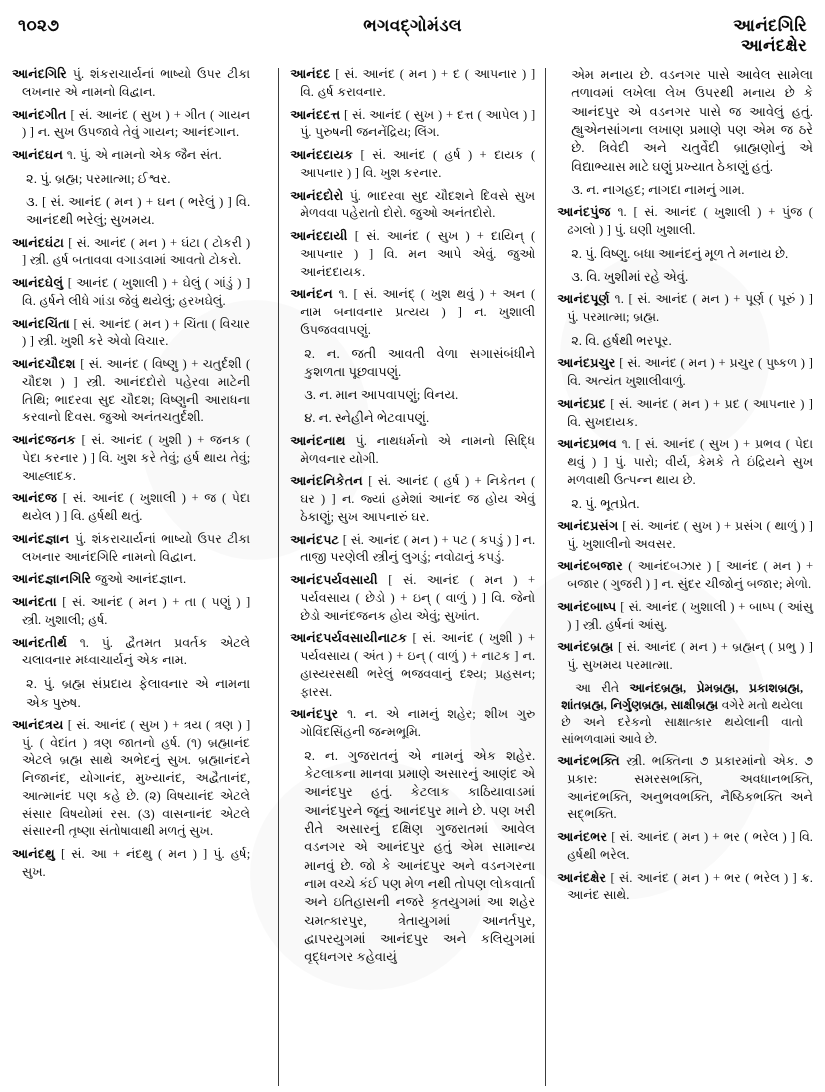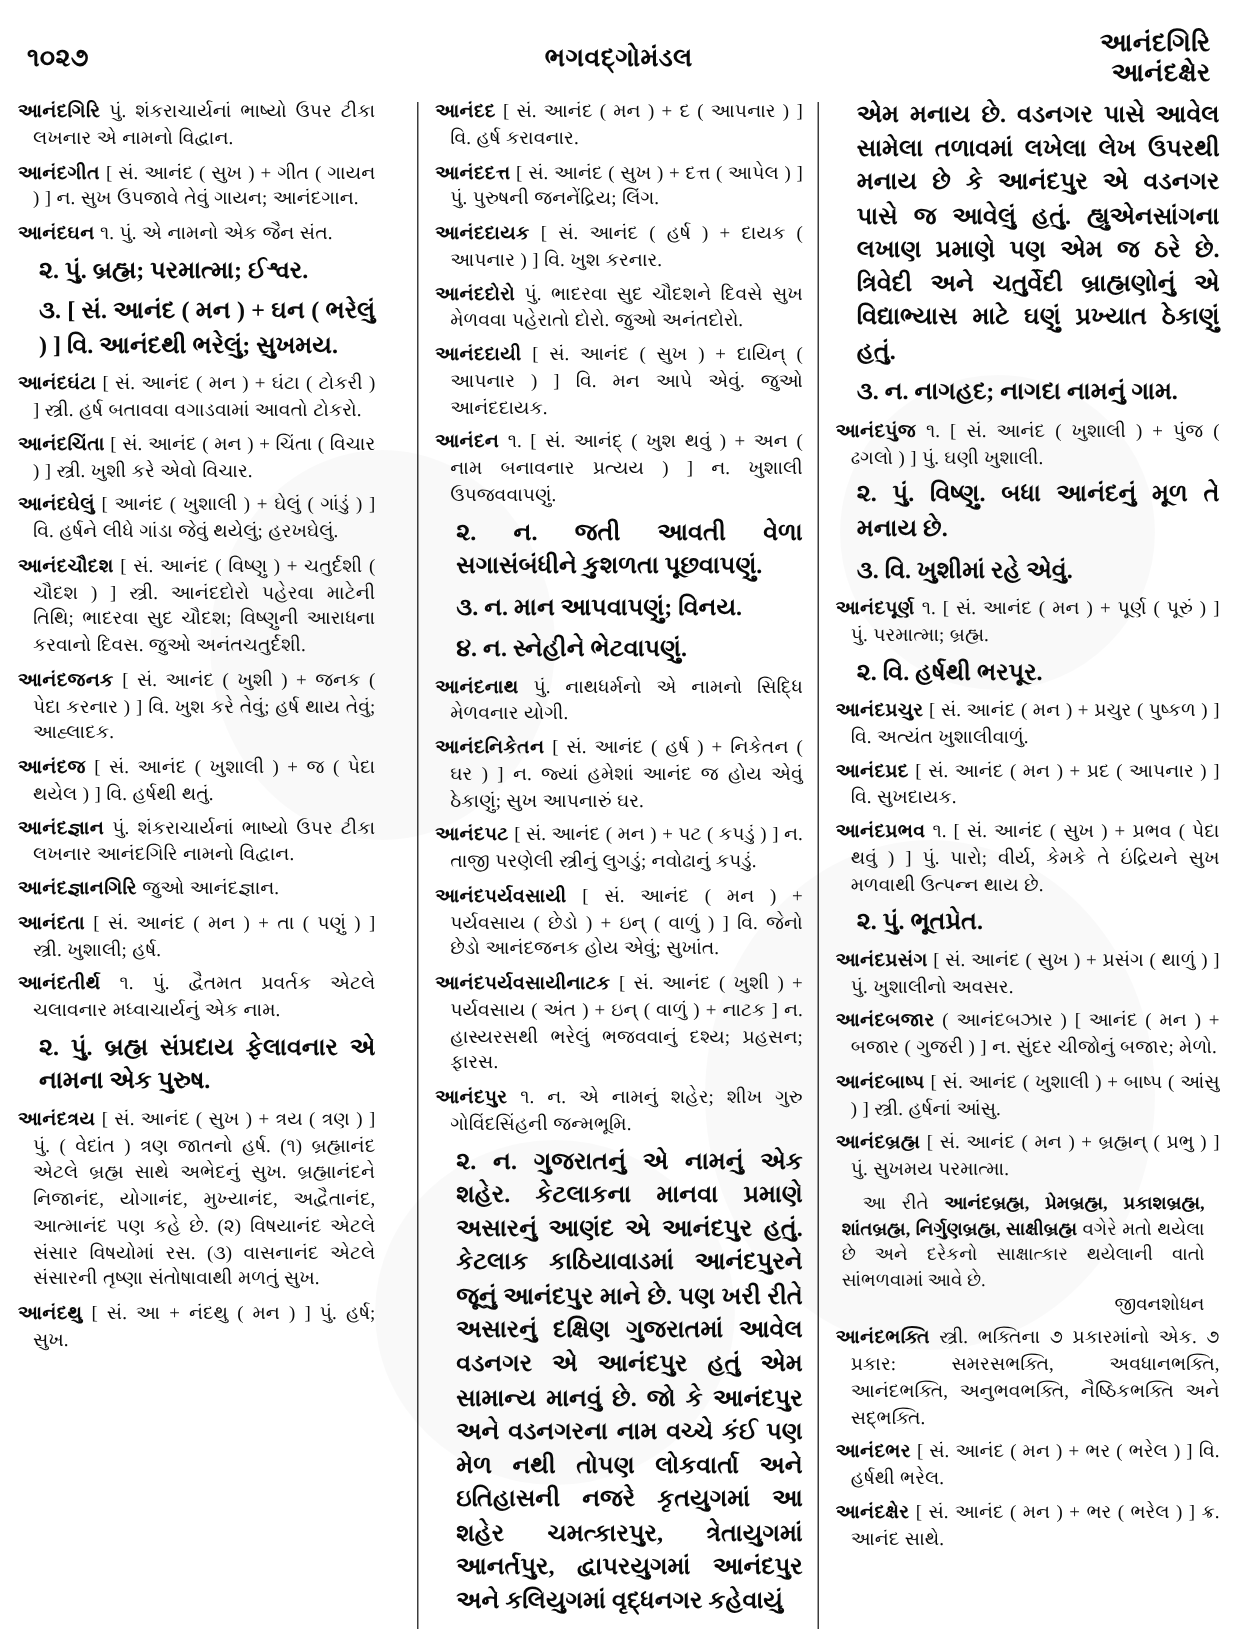--- a/index.html
+++ b/index.html
@@ -36,21 +36,21 @@
     z-index: 1;
     width: 825px;
     height: 1092px;
     box-sizing: border-box;
     padding: 16px 12px 6px 12px;
   }
 
   
   .runhead {
     display: flex;
-    align-items: center;
+    align-items: flex-start;
     justify-content: space-between;
     height: 46px;
     padding: 0 6px;
     box-sizing: border-box;
   }
   .runhead-folio,
   .runhead-title,
   .runhead-guides {
     font-weight: bold;
     font-size: 17px;
@@ -104,27 +104,26 @@
     padding-left: 10px;
     text-indent: -10px;
     word-spacing: 0.5px;
   }
   .entry:last-child { margin-bottom: 0; }
   .hw {
     font-weight: bold;
     letter-spacing: 0.2px;
   }
   .sense {
-    font-size: 16px;
+    font-size: 13px;
     line-height: 1.41;
     text-align: justify;
     margin: 0 0 5px 0;
     padding-left: 14px;
     text-indent: 0;
-    font-weight: bold;
   }
   .note {
     font-size: 12.2px;
     line-height: 1.4;
     text-align: justify;
     margin: 0 10px 5px 0;
     padding-left: 4px;
     text-indent: 14px;
   }
   .note .hw-inline { font-weight: bold; }
@@ -156,22 +155,22 @@
 
   <div class="columns">
     <div class="col col-1">
       <div class="col-rule rule-1"></div>
     <p class="entry"><span class="hw">આનંદગિરિ</span><span> પું. શંકરાચાર્યનાં ભાષ્યો ઉપર ટીકા લખનાર એ નામનો વિદ્વાન.</span></p>
         <p class="entry"><span class="hw">આનંદગીત</span><span> [ સં. આનંદ ( સુખ ) + ગીત ( ગાયન ) ] ન. સુખ ઉપજાવે તેવું ગાયન; આનંદગાન.</span></p>
         <p class="entry"><span class="hw">આનંદઘન</span><span> ૧. પું. એ નામનો એક જૈન સંત.</span></p>
         <p class="sense">૨. પું. બ્રહ્મ; પરમાત્મા; ઈશ્વર.</p>
         <p class="sense">૩. [ સં. આનંદ ( મન ) + ઘન ( ભરેલું ) ] વિ. આનંદથી ભરેલું; સુખમય.</p>
         <p class="entry"><span class="hw">આનંદઘંટા</span><span> [ સં. આનંદ ( મન ) + ઘંટા ( ટોકરી ) ] સ્ત્રી. હર્ષ બતાવવા વગાડવામાં આવતો ટોકરો.</span></p>
+        <p class="entry"><span class="hw">આનંદઘેલું</span><span> [ આનંદ ( ખુશાલી ) + ઘેલું ( ગાંડું ) ] વિ. હર્ષને લીધે ગાંડા જેવું થયેલું; હરખઘેલું.</span></p>
         <p class="entry"><span class="hw">આનંદચિંતા</span><span> [ સં. આનંદ ( મન ) + ચિંતા ( વિચાર ) ] સ્ત્રી. ખુશી કરે એવો વિચાર.</span></p>
-        <p class="entry"><span class="hw">આનંદઘેલું</span><span> [ આનંદ ( ખુશાલી ) + ઘેલું ( ગાંડું ) ] વિ. હર્ષને લીધે ગાંડા જેવું થયેલું; હરખઘેલું.</span></p>
         <p class="entry"><span class="hw">આનંદચૌદશ</span><span> [ સં. આનંદ ( વિષ્ણુ ) + ચતુર્દશી ( ચૌદશ ) ] સ્ત્રી. આનંદદોરો પહેરવા માટેની તિથિ; ભાદરવા સુદ ચૌદશ; વિષ્ણુની આરાધના કરવાનો દિવસ. જુઓ અનંતચતુર્દશી.</span></p>
         <p class="entry"><span class="hw">આનંદજનક</span><span> [ સં. આનંદ ( ખુશી ) + જનક ( પેદા કરનાર ) ] વિ. ખુશ કરે તેવું; હર્ષ થાય તેવું; આહ્લાદક.</span></p>
         <p class="entry"><span class="hw">આનંદજ</span><span> [ સં. આનંદ ( ખુશાલી ) + જ ( પેદા થયેલ ) ] વિ. હર્ષથી થતું.</span></p>
         <p class="entry"><span class="hw">આનંદજ્ઞાન</span><span> પું. શંકરાચાર્યનાં ભાષ્યો ઉપર ટીકા લખનાર આનંદગિરિ નામનો વિદ્વાન.</span></p>
         <p class="entry"><span class="hw">આનંદજ્ઞાનગિરિ</span><span> જુઓ આનંદજ્ઞાન.</span></p>
         <p class="entry"><span class="hw">આનંદતા</span><span> [ સં. આનંદ ( મન ) + તા ( પણું ) ] સ્ત્રી. ખુશાલી; હર્ષ.</span></p>
         <p class="entry"><span class="hw">આનંદતીર્થ</span><span> ૧. પું. દ્વૈતમત પ્રવર્તક એટલે ચલાવનાર મધ્વાચાર્યનું એક નામ.</span></p>
         <p class="sense">૨. પું. બ્રહ્મ સંપ્રદાય ફેલાવનાર એ નામના એક પુરુષ.</p>
         <p class="entry"><span class="hw">આનંદત્રય</span><span> [ સં. આનંદ ( સુખ ) + ત્રય ( ત્રણ ) ] પું. ( વેદાંત ) ત્રણ જાતનો હર્ષ. (૧) બ્રહ્માનંદ એટલે બ્રહ્મ સાથે અભેદનું સુખ. બ્રહ્માનંદને નિજાનંદ, યોગાનંદ, મુખ્યાનંદ, અદ્વૈતાનંદ, આત્માનંદ પણ કહે છે. (૨) વિષયાનંદ એટલે સંસાર વિષયોમાં રસ. (૩) વાસનાનંદ એટલે સંસારની તૃષ્ણા સંતોષાવાથી મળતું સુખ.</span></p>
         <p class="entry"><span class="hw">આનંદથુ</span><span> [ સં. આ + નંદથુ ( મન ) ] પું. હર્ષ; સુખ.</span></p>
@@ -204,20 +203,20 @@
         <p class="entry"><span class="hw">આનંદપૂર્ણ</span><span> ૧. [ સં. આનંદ ( મન ) + પૂર્ણ ( પૂરું ) ] પું. પરમાત્મા; બ્રહ્મ.</span></p>
         <p class="sense">૨. વિ. હર્ષથી ભરપૂર.</p>
         <p class="entry"><span class="hw">આનંદપ્રચુર</span><span> [ સં. આનંદ ( મન ) + પ્રચુર ( પુષ્કળ ) ] વિ. અત્યંત ખુશાલીવાળું.</span></p>
         <p class="entry"><span class="hw">આનંદપ્રદ</span><span> [ સં. આનંદ ( મન ) + પ્રદ ( આપનાર ) ] વિ. સુખદાયક.</span></p>
         <p class="entry"><span class="hw">આનંદપ્રભવ</span><span> ૧. [ સં. આનંદ ( સુખ ) + પ્રભવ ( પેદા થવું ) ] પું. પારો; વીર્ય, કેમકે તે ઇંદ્રિયને સુખ મળવાથી ઉત્પન્ન થાય છે.</span></p>
         <p class="sense">૨. પું. ભૂતપ્રેત.</p>
         <p class="entry"><span class="hw">આનંદપ્રસંગ</span><span> [ સં. આનંદ ( સુખ ) + પ્રસંગ ( થાળું ) ] પું. ખુશાલીનો અવસર.</span></p>
         <p class="entry"><span class="hw">આનંદબજાર</span><span> ( આનંદબઝાર ) [ આનંદ ( મન ) + બજાર ( ગુજરી ) ] ન. સુંદર ચીજોનું બજાર; મેળો.</span></p>
         <p class="entry"><span class="hw">આનંદબાષ્પ</span><span> [ સં. આનંદ ( ખુશાલી ) + બાષ્પ ( આંસુ ) ] સ્ત્રી. હર્ષનાં આંસુ.</span></p>
         <p class="entry"><span class="hw">આનંદબ્રહ્મ</span><span> [ સં. આનંદ ( મન ) + બ્રહ્મન્ ( પ્રભુ ) ] પું. સુખમય પરમાત્મા.</span></p>
-        <p class="note"><span>આ રીતે </span><span class="hw-inline">આનંદબ્રહ્મ, પ્રેમબ્રહ્મ, પ્રકાશબ્રહ્મ, શાંતબ્રહ્મ, નિર્ગુણબ્રહ્મ, સાક્ષીબ્રહ્મ</span><span> વગેરે મતો થયેલા છે અને દરેકનો સાક્ષાત્કાર થયેલાની વાતો સાંભળવામાં આવે છે.</span><span class="source-credit">જીવનશોધન</span></p>
+        <p class="note"><span>આ રીતે </span><span class="hw-inline">આનંદબ્રહ્મ, પ્રેમબ્રહ્મ, પ્રકાશબ્રહ્મ, શાંતબ્રહ્મ, નિર્ગુણબ્રહ્મ, સાક્ષીબ્રહ્મ</span><span> વગેરે મતો થયેલા છે અને દરેકનો સાક્ષાત્કાર થયેલાની વાતો સાંભળવામાં આવે છે.</span></p>
         <p class="entry"><span class="hw">આનંદભક્તિ</span><span> સ્ત્રી. ભક્તિના ૭ પ્રકારમાંનો એક. ૭ પ્રકાર: સમરસભક્તિ, અવધાનભક્તિ, આનંદભક્તિ, અનુભવભક્તિ, નૈષ્ઠિકભક્તિ અને સદ્ભક્તિ.</span></p>
         <p class="entry"><span class="hw">આનંદભર</span><span> [ સં. આનંદ ( મન ) + ભર ( ભરેલ ) ] વિ. હર્ષથી ભરેલ.</span></p>
         <p class="entry"><span class="hw">આનંદક્ષેર</span><span> [ સં. આનંદ ( મન ) + ભર ( ભરેલ ) ] ક્ર. આનંદ સાથે.</span></p>
       </div>
   </div>
 
 </div>
 
 </body></html>

